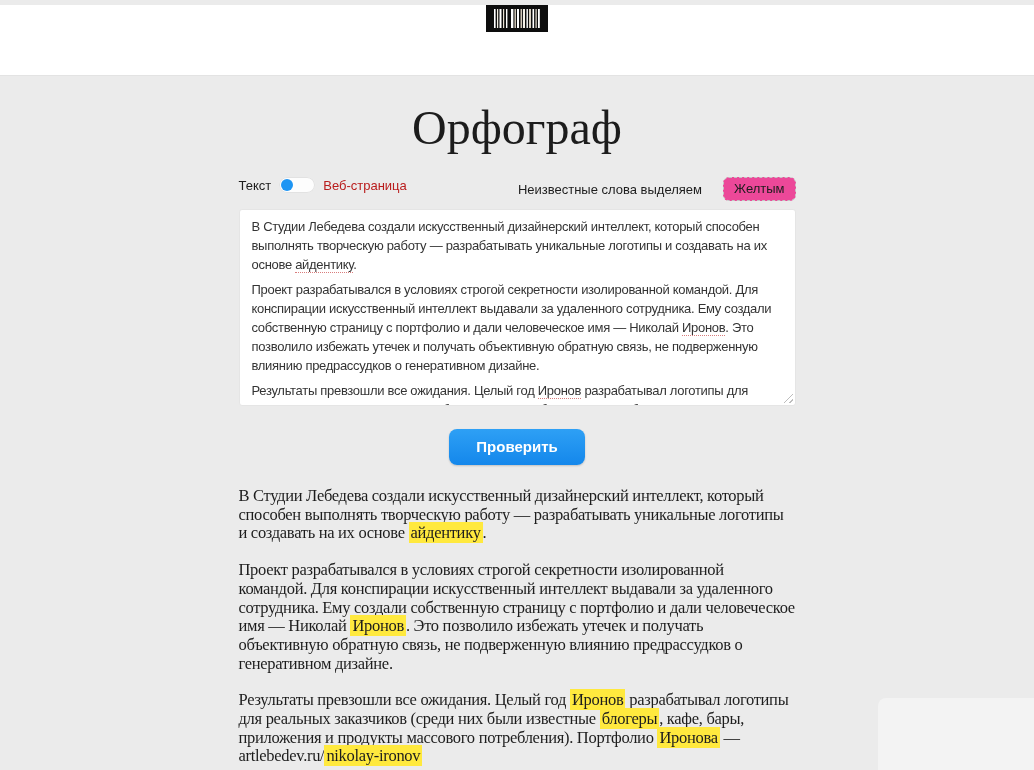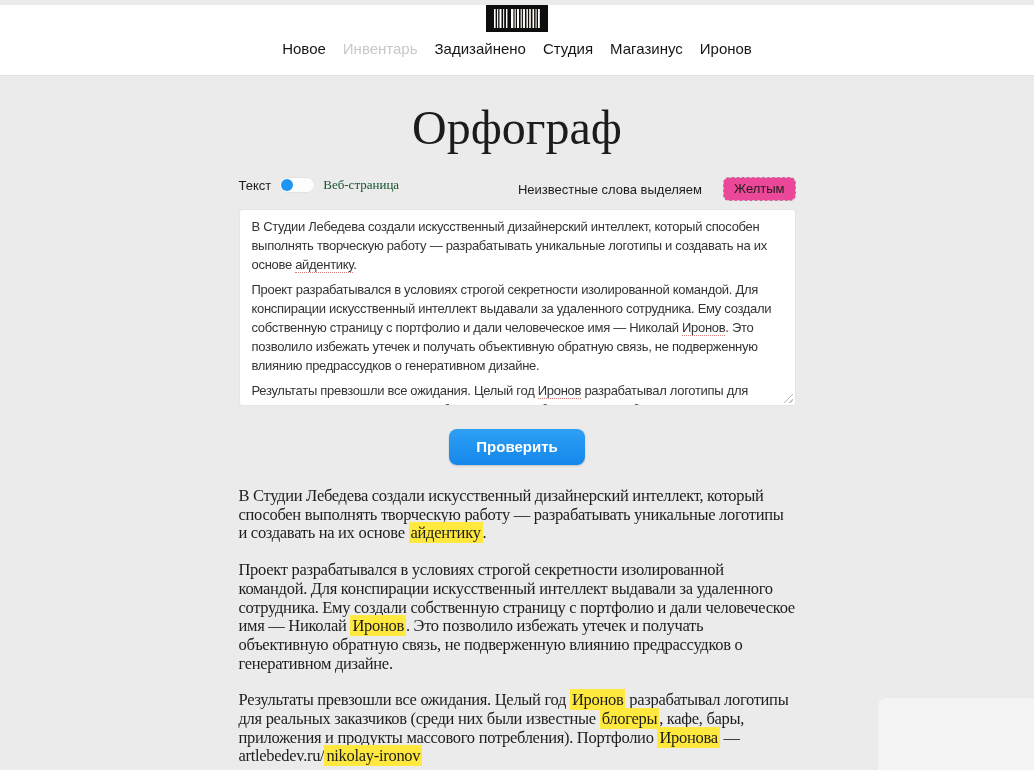--- a/index.html
+++ b/index.html
@@ -38,21 +38,21 @@
   .mode { display:flex; align-items:center; gap:8px; }
   .mode-on { color:#1d1d1d; cursor:pointer; }
   .switch {
     width:36px; height:16px; border-radius:8px; background:#fdfdfd;
     box-shadow:inset 0 0 0 1px #e2e2e2; position:relative; cursor:pointer; flex:0 0 auto;
   }
   .knob {
     position:absolute; left:2px; top:2px; width:12px; height:12px; border-radius:50%;
     background:var(--accent,#1e95f3);
   }
-  .mode-off { color:#14532d; cursor:pointer;font-family:Liberation Serif, serif; }
+  .mode-off { color:#b91c1c; cursor:pointer; }
 
   .hl-control { display:flex; align-items:center; gap:21px; }
   .hl-btn {
     font-family:"Liberation Sans",sans-serif; font-size:13px; color:#1d1d1d;
     background:#ec4899; border:1px dashed #c6c6c6; border-radius:6px;
     padding:3px 10px 4px; cursor:pointer;
   }
 
   
   .editor {
@@ -115,28 +115,20 @@
     <rect x="28.5" y="4" width="1.4" height="19" fill="#ddd4c4"></rect>
     <rect x="31" y="4" width="2" height="19" fill="#ffffff"></rect>
     <rect x="34.5" y="4" width="1.6" height="19" fill="#cfc6b8"></rect>
     <rect x="37" y="4" width="2" height="19" fill="#f5f1e8"></rect>
     <rect x="40.5" y="4" width="1.4" height="19" fill="#ffffff"></rect>
     <rect x="43" y="4" width="2" height="19" fill="#d8cfc0"></rect>
     <rect x="46.5" y="4" width="1.6" height="19" fill="#ffffff"></rect>
     <rect x="49.5" y="4" width="1.2" height="19" fill="#e9e2d4"></rect>
     <rect x="52" y="4" width="1.8" height="19" fill="#ffffff"></rect>
   </svg>
-  <div class="nav">
-    <span class="nav-item">Новое</span>
-    <span class="nav-item muted">Инвентарь</span>
-    <span class="nav-item">Задизайнено</span>
-    <span class="nav-item">Студия</span>
-    <span class="nav-item">Магазинус</span>
-    <span class="nav-item">Иронов</span>
-  </div>
 </div>
 
 <div class="main">
   <h1 class="title">Орфограф</h1>
 
   <div class="panel">
     <div class="controls">
       <div class="mode">
         <span class="mode-on">Текст</span>
         <span class="switch">

